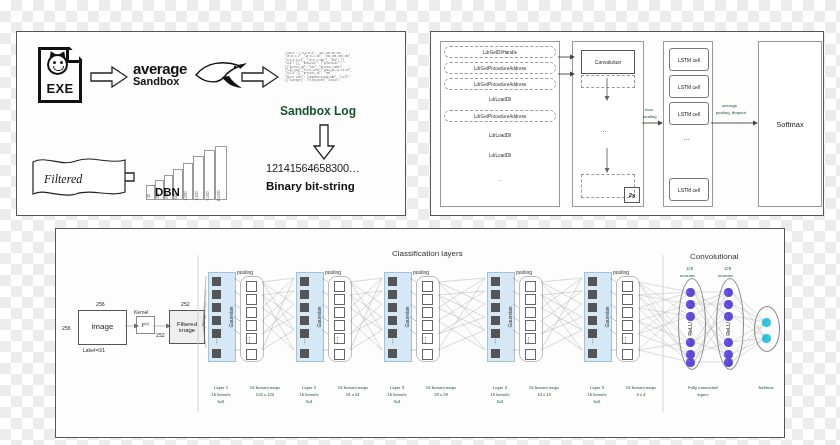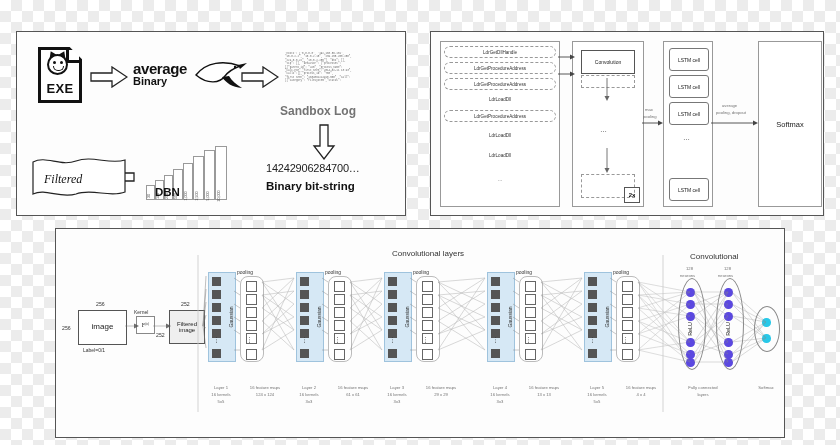--- a/index.html
+++ b/index.html
@@ -11,21 +11,21 @@
       linear-gradient(45deg,#ececec 25%,transparent 25%,transparent 75%,#ececec 75%,#ececec),
       linear-gradient(45deg,#ececec 25%,transparent 25%,transparent 75%,#ececec 75%,#ececec);
     background-size:22px 22px;
     background-position:0 0,11px 11px;
   }
   .panel{position:absolute;background:#fdfdfd;border:1px solid #555;box-sizing:border-box;}
   #panel-a{left:16px;top:31px;width:390px;height:185px;}
   #panel-b{left:430px;top:31px;width:394px;height:185px;}
   #panel-c{left:55px;top:228px;width:730px;height:210px;}
 
-  .lbl{position:absolute;color:#737373;white-space:nowrap;}
+  .lbl{position:absolute;color:#14532d;white-space:nowrap;}
   .tiny{font-size:4.2px;}
   .xs{font-size:5.2px;}
   .md{font-size:8px;}
 
   
   .exe-doc{position:absolute;left:38px;top:47px;width:44px;height:56px;}
   .exe-doc .body{position:absolute;inset:0;border:3px solid #111;background:#fff;
      clip-path:polygon(0 0,72% 0,100% 22%,100% 100%,0 100%);}
   .exe-doc .fold{position:absolute;right:0;top:0;width:13px;height:13px;border-left:3px solid #111;border-bottom:3px solid #111;}
   .exe-doc .face{position:absolute;left:9px;top:7px;width:17px;height:17px;border:2.4px solid #111;border-radius:50%;}
@@ -114,21 +114,21 @@
 </div>
 
 <div class="arrow-r" style="left:90px;top:66px;">
   <svg width="38" height="22" viewBox="0 0 38 22">
       <polygon points="1,7 22,7 22,1 37,11 22,21 22,15 1,15" fill="#fff" stroke="#222" stroke-width="1.3"></polygon>
     </svg>
 </div>
 
 <div class="cuckoo">
   <div class="c1">average</div>
-  <div class="c2">Binary</div>
+  <div class="c2">Sandbox</div>
 </div>
 <div style="position:absolute;left:192px;top:57px;">
   <svg width="56" height="34" viewBox="0 0 56 34">
     <path d="M4 18 C14 5, 32 3, 48 9 C40 12, 36 15, 33 19 C28 26, 16 28, 4 18 Z" fill="#fff" stroke="#111" stroke-width="1.4"></path>
     <path d="M30 20 C34 26, 40 30, 50 31 C44 27, 40 24, 37 19 Z" fill="#111"></path>
     <path d="M46 8 L55 6 L48 12 Z" fill="#111"></path>
     <circle cx="43" cy="10" r="1.2" fill="#111"></circle>
   </svg>
 </div>
 
@@ -150,21 +150,21 @@
   <div>[{"category": "filesystem","status":</div>
 </div>
 <div class="lbl" style="left:280px;top:104px;font-size:12px;font-weight:bold;">Sandbox Log</div>
 
 <div class="arrow-r" style="left:312px;top:124px;">
   <svg width="24" height="36" viewBox="0 0 24 36">
       <polygon points="8,1 16,1 16,22 22,22 12,35 2,22 8,22" fill="#fff" stroke="#222" stroke-width="1.3"></polygon>
     </svg>
 </div>
 
-<div class="bits">14242906284700…</div>
+<div class="bits">12141564658300…</div>
 <div class="bitlabel">Binary bit-string</div>
 
 <div class="dbnbars">
   <div class="dbnbar" style="left:0px;width:7px;height:13px;">
       <span>30</span>
     </div>
   <div class="dbnbar" style="left:9px;width:7px;height:18px;">
       <span>100</span>
     </div>
   <div class="dbnbar" style="left:18px;width:7px;height:23px;">
@@ -248,21 +248,21 @@
   <line x1="607" y1="148" x2="607" y2="168" stroke="#666" stroke-width=".9"></line>
   <polygon points="604.5,168 609.5,168 607,173" fill="#666"></polygon>
   <line x1="642" y1="123" x2="660" y2="123" stroke="#444" stroke-width=".9"></line>
   <polygon points="658,120.5 663,123 658,125.5" fill="#444"></polygon>
   <line x1="711" y1="123" x2="755" y2="123" stroke="#444" stroke-width=".9"></line>
   <polygon points="753,120.5 758,123 753,125.5" fill="#444"></polygon>
 </svg>
 
 <div class="panel" id="panel-c"></div>
 
-<div class="lbl md" style="left:392px;top:249px;color:#333;">Convolutional layers</div>
+<div class="lbl md" style="left:392px;top:249px;color:#333;">Classification layers</div>
 <div class="lbl md" style="left:690px;top:252px;color:#333;">Convolutional</div>
 
 <div class="lbl xs" style="left:62px;top:325px;color:#333;">256</div>
 <div class="lbl xs" style="left:96px;top:301px;color:#333;">256</div>
 <div class="imgbox" style="left:78px;top:310px;width:47px;height:33px;font-size:8px;color:#222;">image</div>
 <div class="lbl tiny" style="left:83px;top:347px;color:#333;font-size:5px;">Label=0/1</div>
 
 <div class="lbl tiny" style="left:134px;top:309px;color:#333;font-size:5px;">Kernel</div>
 <div class="imgbox" style="left:136px;top:316px;width:17px;height:16px;border-color:#888;">
   <span style="font-family:'Liberation Serif',serif;font-size:6px;color:#333;">F</span>

